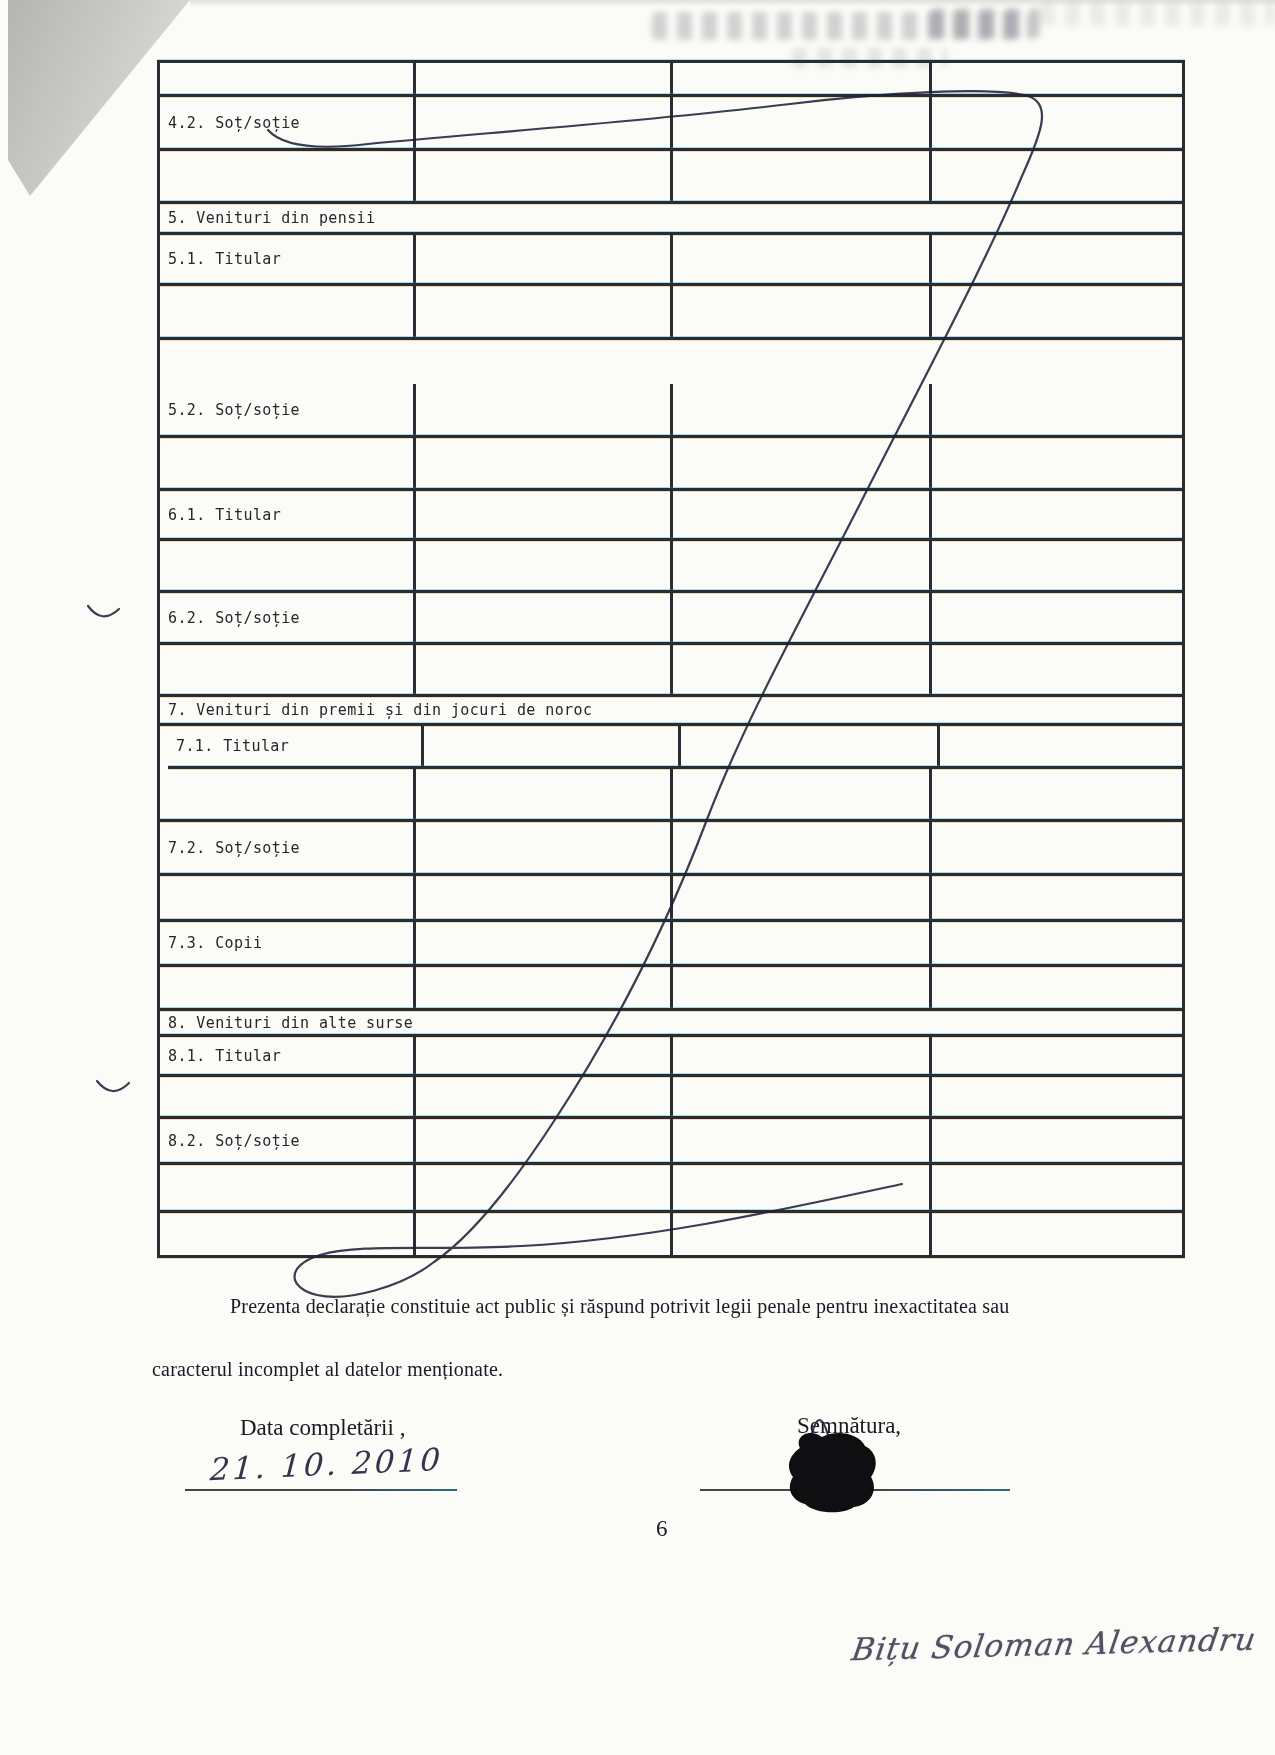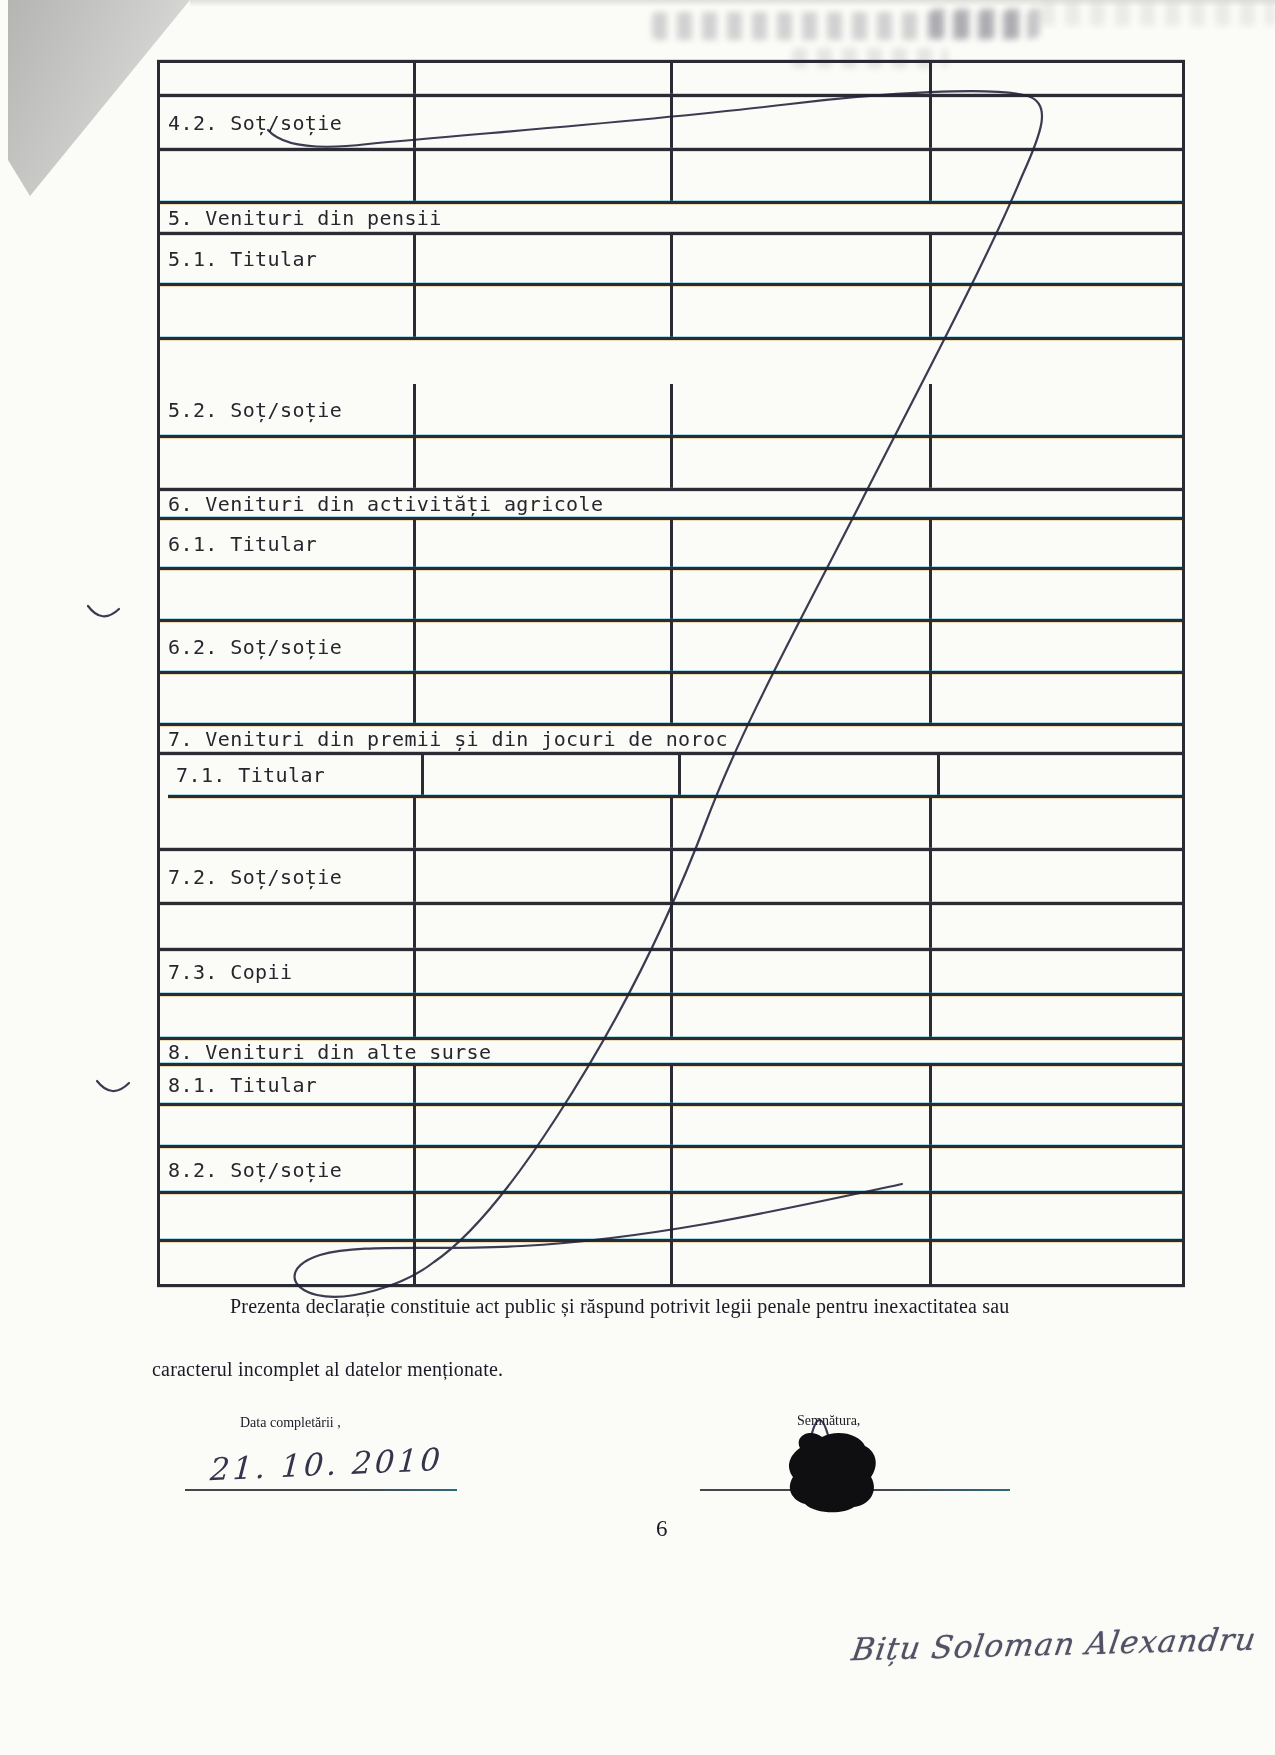--- a/index.html
+++ b/index.html
@@ -45,29 +45,29 @@
   .row.cells{
     background-image:linear-gradient(var(--line),var(--line)),
                      linear-gradient(var(--line),var(--line)),
                      linear-gradient(var(--line),var(--line));
     background-repeat:no-repeat;
     background-position:253px 0, 510px 0, 769px 0;
     background-size:3px 100%, 3px 100%, 3px 100%;
   }
   .lbl{
     position:absolute; left:8px; top:50%; transform:translateY(-50%);
-    font-family:"DejaVu Sans Mono", monospace; font-size:20px; letter-spacing:.4px;
+    font-family:"DejaVu Sans Mono", monospace; font-size:15px; letter-spacing:.4px;
     color:var(--ink); white-space:nowrap;
   }
   
   .stmt{position:absolute; color:#1a1a26; font-size:20px; letter-spacing:.2px; white-space:nowrap;}
   .stmt.l1{left:230px; top:1295px;}
   .stmt.l2{left:152px; top:1358px;}
   
-  .flabel{position:absolute; color:#1a1a26; font-size:14px; white-space:nowrap;}
+  .flabel{position:absolute; color:#1a1a26; font-size:23px; white-space:nowrap;}
   .date-label{left:240px; top:1415px;}
   .sig-label{left:797px; top:1413px;}
   
   .hw{
     position:absolute; font-family:"DejaVu Serif", serif; font-style:italic;
     color:#34344c; white-space:nowrap;
   }
   .hw-date{left:210px; top:1446px; font-size:31px; letter-spacing:3px; transform:rotate(-2.5deg) skewX(-6deg);}
   .hw-name{left:852px; top:1626px; font-size:31px; letter-spacing:1px; transform:rotate(-1.5deg) skewX(-10deg); opacity:.85; text-shadow:0 0 1px rgba(52,52,76,.6);}
   .rule{position:absolute; height:2px; background:linear-gradient(90deg,#45454c 60%, #2e6a7a);}
@@ -101,23 +101,20 @@
         <span class="lbl">5. Venituri din pensii</span>
       </div>
       <div class="row cells" style="height: 51px;">
         <span class="lbl">5.1. Titular</span>
       </div>
       <div class="row cells" style="height: 54px;"></div>
       <div class="row cells" style="height: 54px; margin-top: 44px;">
         <span class="lbl">5.2. Soț/soție</span>
       </div>
       <div class="row cells" style="height: 53px;"></div>
-      <div class="row header" style="height: 29px;">
-        <span class="lbl">6. Venituri din activități agricole</span>
-      </div>
       <div class="row cells" style="height: 50px;">
         <span class="lbl">6.1. Titular</span>
       </div>
       <div class="row cells" style="height: 52px;"></div>
       <div class="row cells" style="height: 52px;">
         <span class="lbl">6.2. Soț/soție</span>
       </div>
       <div class="row cells" style="height: 52px;"></div>
       <div class="row header" style="height: 29px;">
         <span class="lbl">7. Venituri din premii și din jocuri de noroc</span>

